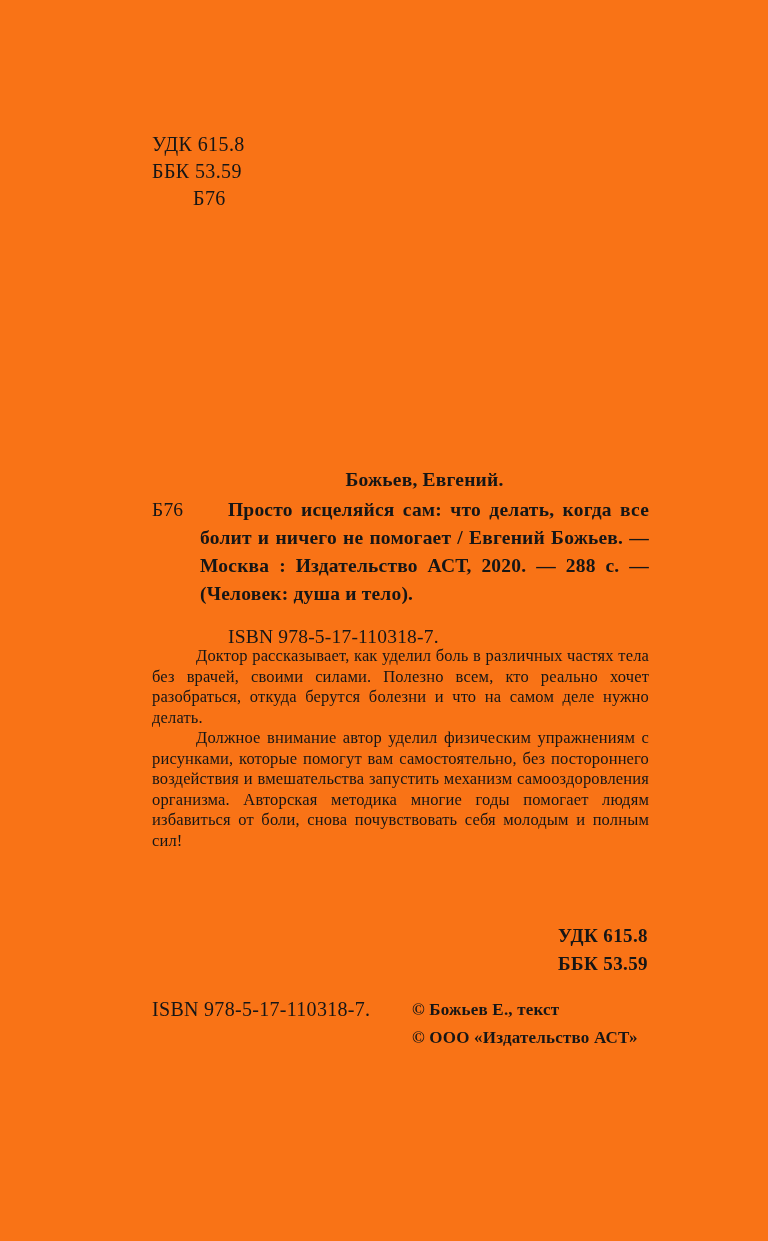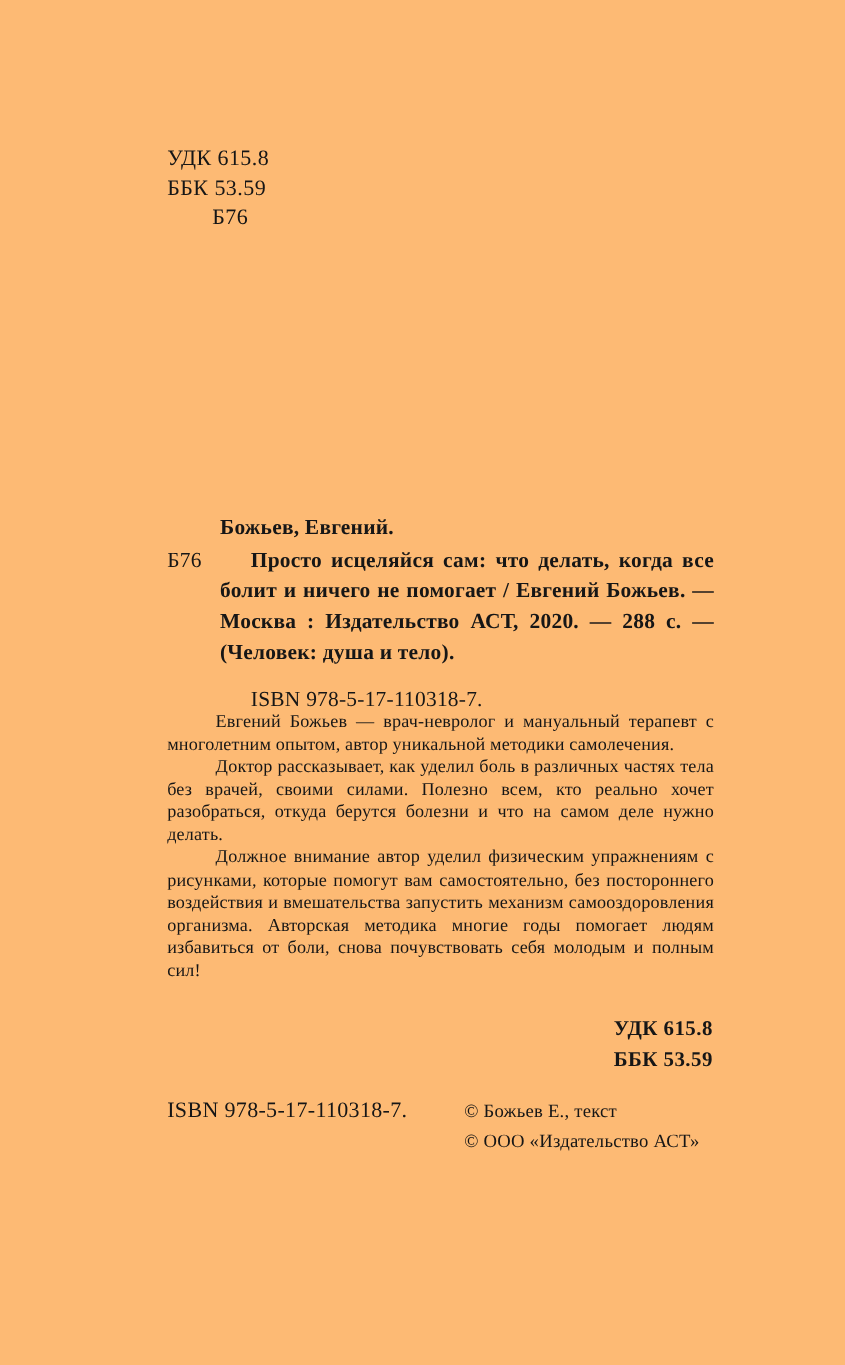--- a/index.html
+++ b/index.html
@@ -5,21 +5,21 @@
   html, body {
     margin: 0;
     padding: 0;
     background: #e8e8e8;
   }
   .page {
     position: relative;
     width: 768px;
     height: 1241px;
     margin: 0 auto;
-    background: #fdba74;
+    background: #f97316;
     color: #161616;
     font-family: "Liberation Serif", "DejaVu Serif", serif;
     overflow: hidden;
   }
 
   
   .top-codes {
     position: absolute;
     top: 131px;
     left: 152px;
@@ -37,20 +37,21 @@
     top: 466px;
     left: 200px;
     width: 449px;
     font-size: 19.5px;
     line-height: 28px;
     letter-spacing: 0.2px;
   }
   .bib-author {
     font-weight: bold;
     margin-bottom: 2px;
+    text-align: center;
   }
   .bib-entry-wrap {
     position: relative;
   }
   .bib-hang {
     position: absolute;
     left: -48px;
     top: 0;
   }
   .bib-entry {
@@ -102,25 +103,26 @@
   }
   .footer-isbn {
     position: absolute;
     left: 0;
     top: 2px;
     font-size: 20px;
     letter-spacing: 0.3px;
   }
   .footer-copy {
     position: absolute;
-    left: 270px;
+    left: 260px;
     top: 0;
     font-size: 17px;
     line-height: 28px;
     letter-spacing: 0.2px;
+    font-weight: bold;
   }
 </style>
 </head>
 <body>
 
 <div class="page">
 
   <div class="top-codes">
     <div>УДК 615.8</div>
     <div>ББК 53.59</div>
@@ -130,21 +132,20 @@
   <div class="bib">
     <div class="bib-author">Божьев, Евгений.</div>
     <div class="bib-entry-wrap">
       <span class="bib-hang">Б76</span>
       <p class="bib-entry">Просто исцеляйся сам: что делать, когда все болит и ничего не помогает / Евгений Божьев. — Москва : Издательство АСТ, 2020. — 288 с. — (Человек: душа и тело).</p>
     </div>
     <p class="bib-isbn">ISBN 978-5-17-110318-7.</p>
   </div>
 
   <div class="annotation">
-    <p>Евгений Божьев — врач-невролог и мануальный терапевт с многолетним опытом, автор уникальной методики самолечения.</p>
     <p>Доктор рассказывает, как уделил боль в различных частях тела без врачей, своими силами. Полезно всем, кто реально хочет разобраться, откуда берутся болезни и что на самом деле нужно делать.</p>
     <p>Должное внимание автор уделил физическим упражнениям с рисунками, которые помогут вам самостоятельно, без постороннего воздействия и вмешательства запустить механизм самооздоровления организма. Авторская методика многие годы помогает людям избавиться от боли, снова почувствовать себя молодым и полным сил!</p>
   </div>
 
   <div class="bottom-codes">
     <div>УДК 615.8</div>
     <div>ББК 53.59</div>
   </div>
 
   <div class="footer">

